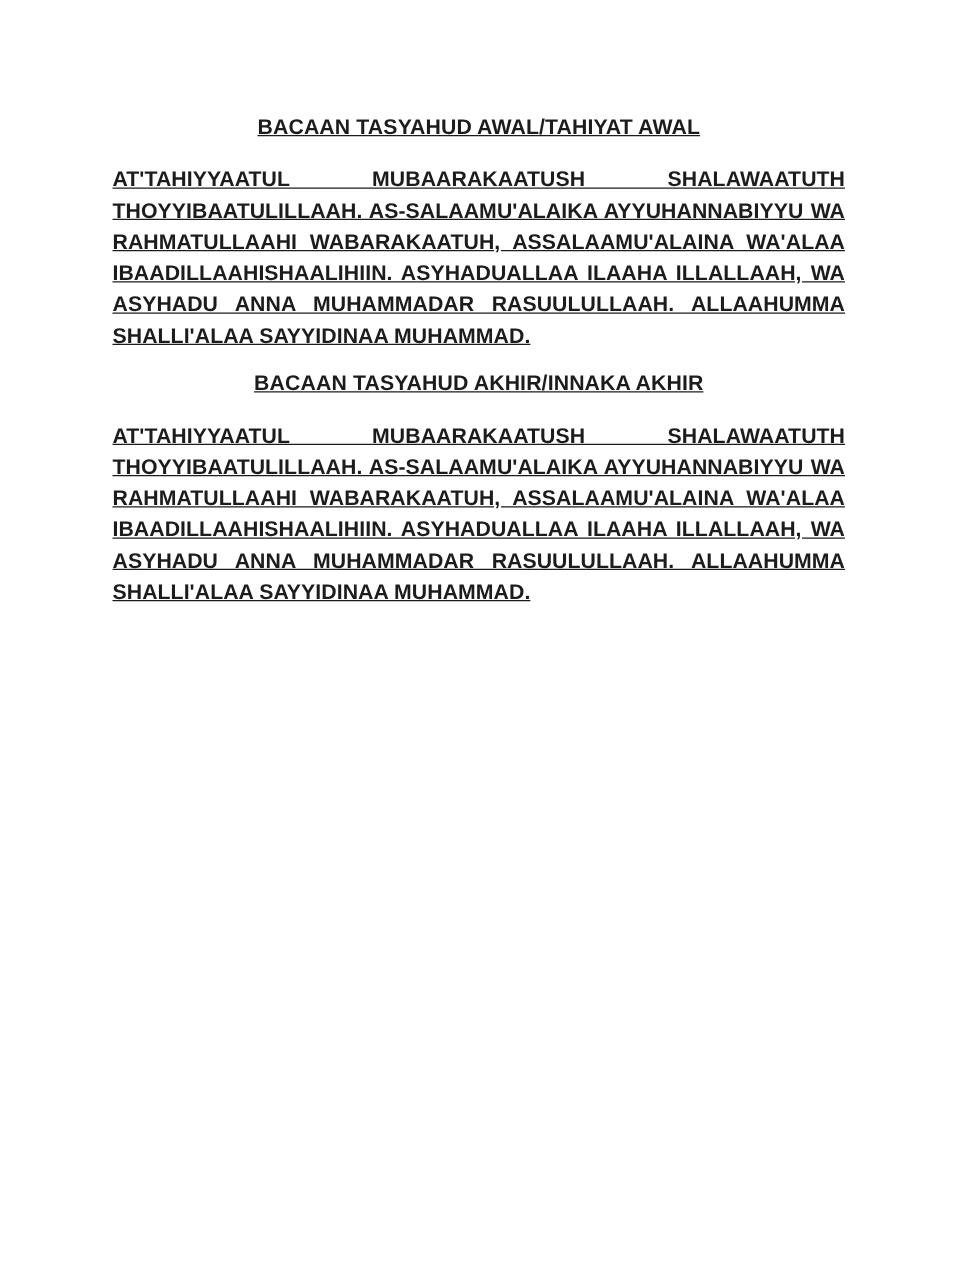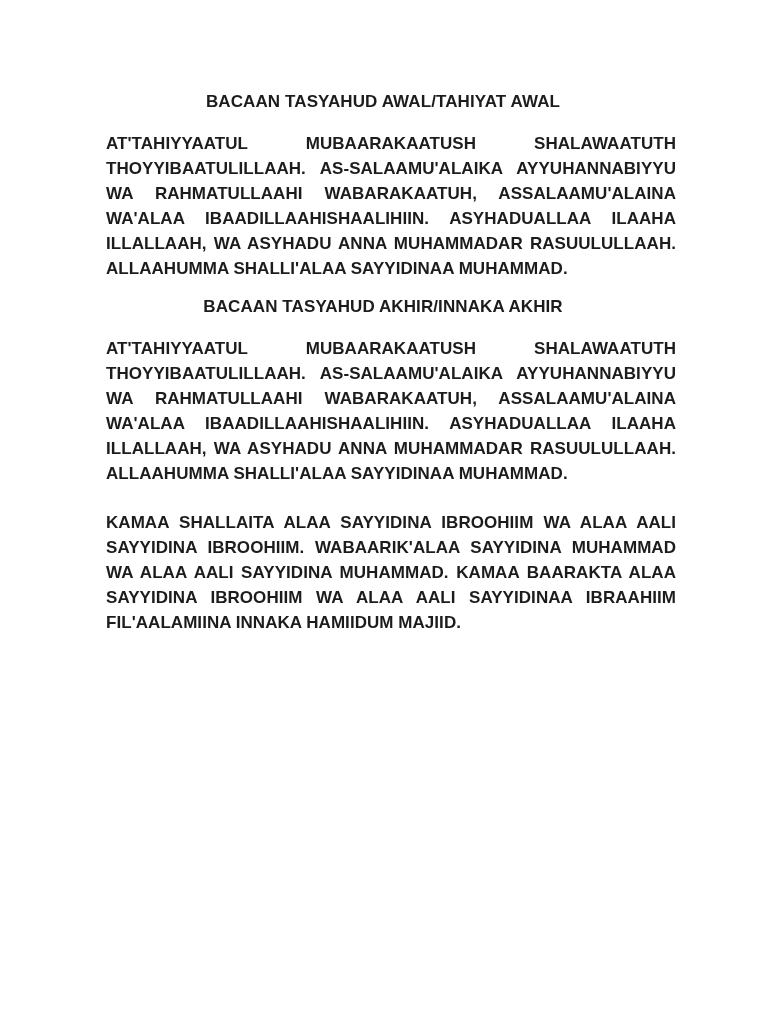--- a/index.html
+++ b/index.html
@@ -13,51 +13,51 @@
     height: 1024px;
     box-sizing: border-box;
     background: #ffffff;
     padding: 89px 92px 0 90px;
     overflow: hidden;
     font-family: "Liberation Sans", "DejaVu Sans", sans-serif;
     font-weight: 700;
     color: #1c1c1c;
     font-size: 17px;
     line-height: 25px;
+    text-decoration: underline;
   }
   .doc-heading {
     font-size: 17px;
     line-height: 25px;
     font-weight: 700;
     text-align: center;
     letter-spacing: 0.1px;
     margin: 0 0 17px 0;
   }
   .doc-paragraph {
     font-size: 17px;
     line-height: 25px;
     font-weight: 700;
     text-align: justify;
     text-justify: inter-word;
     letter-spacing: 0.05px;
-    margin: 0 0 24px 16px;
+    margin: 0 0 24px 0;
   }
   .doc-paragraph.tight-bottom {
     margin-bottom: 13px;
   }
 </style>
 </head>
 <body>
 
 <div class="page" style="background: rgb(255, 255, 255); color: rgb(28, 28, 28);">
 
   <h2 class="doc-heading">BACAAN TASYAHUD AWAL/TAHIYAT AWAL</h2>
 
   <p class="doc-paragraph tight-bottom">AT'TAHIYYAATUL MUBAARAKAATUSH SHALAWAATUTH THOYYIBAATULILLAAH. AS-SALAAMU'ALAIKA AYYUHANNABIYYU WA RAHMATULLAAHI WABARAKAATUH, ASSALAAMU'ALAINA WA'ALAA IBAADILLAAHISHAALIHIIN. ASYHADUALLAA ILAAHA ILLALLAAH, WA ASYHADU ANNA MUHAMMADAR RASUULULLAAH. ALLAAHUMMA SHALLI'ALAA SAYYIDINAA MUHAMMAD.</p>
 
   <h2 class="doc-heading">BACAAN TASYAHUD AKHIR/INNAKA AKHIR</h2>
 
   <p class="doc-paragraph">AT'TAHIYYAATUL MUBAARAKAATUSH SHALAWAATUTH THOYYIBAATULILLAAH. AS-SALAAMU'ALAIKA AYYUHANNABIYYU WA RAHMATULLAAHI WABARAKAATUH, ASSALAAMU'ALAINA WA'ALAA IBAADILLAAHISHAALIHIIN. ASYHADUALLAA ILAAHA ILLALLAAH, WA ASYHADU ANNA MUHAMMADAR RASUULULLAAH. ALLAAHUMMA SHALLI'ALAA SAYYIDINAA MUHAMMAD.</p>
 
 
-  <p class="doc-paragraph">KAMAA SHALLAITA ALAA SAYYIDINA IBROOHIIM WA ALAA AALI SAYYIDINA IBROOHIIM. WABAARIK'ALAA SAYYIDINA MUHAMMAD WA ALAA AALI SAYYIDINA MUHAMMAD. KAMAA BAARAKTA ALAA SAYYIDINA IBROOHIIM WA ALAA AALI SAYYIDINAA IBRAAHIIM FIL'AALAMIINA INNAKA HAMIIDUM MAJIID.</p>
 
 </div>
 
 </body></html>

